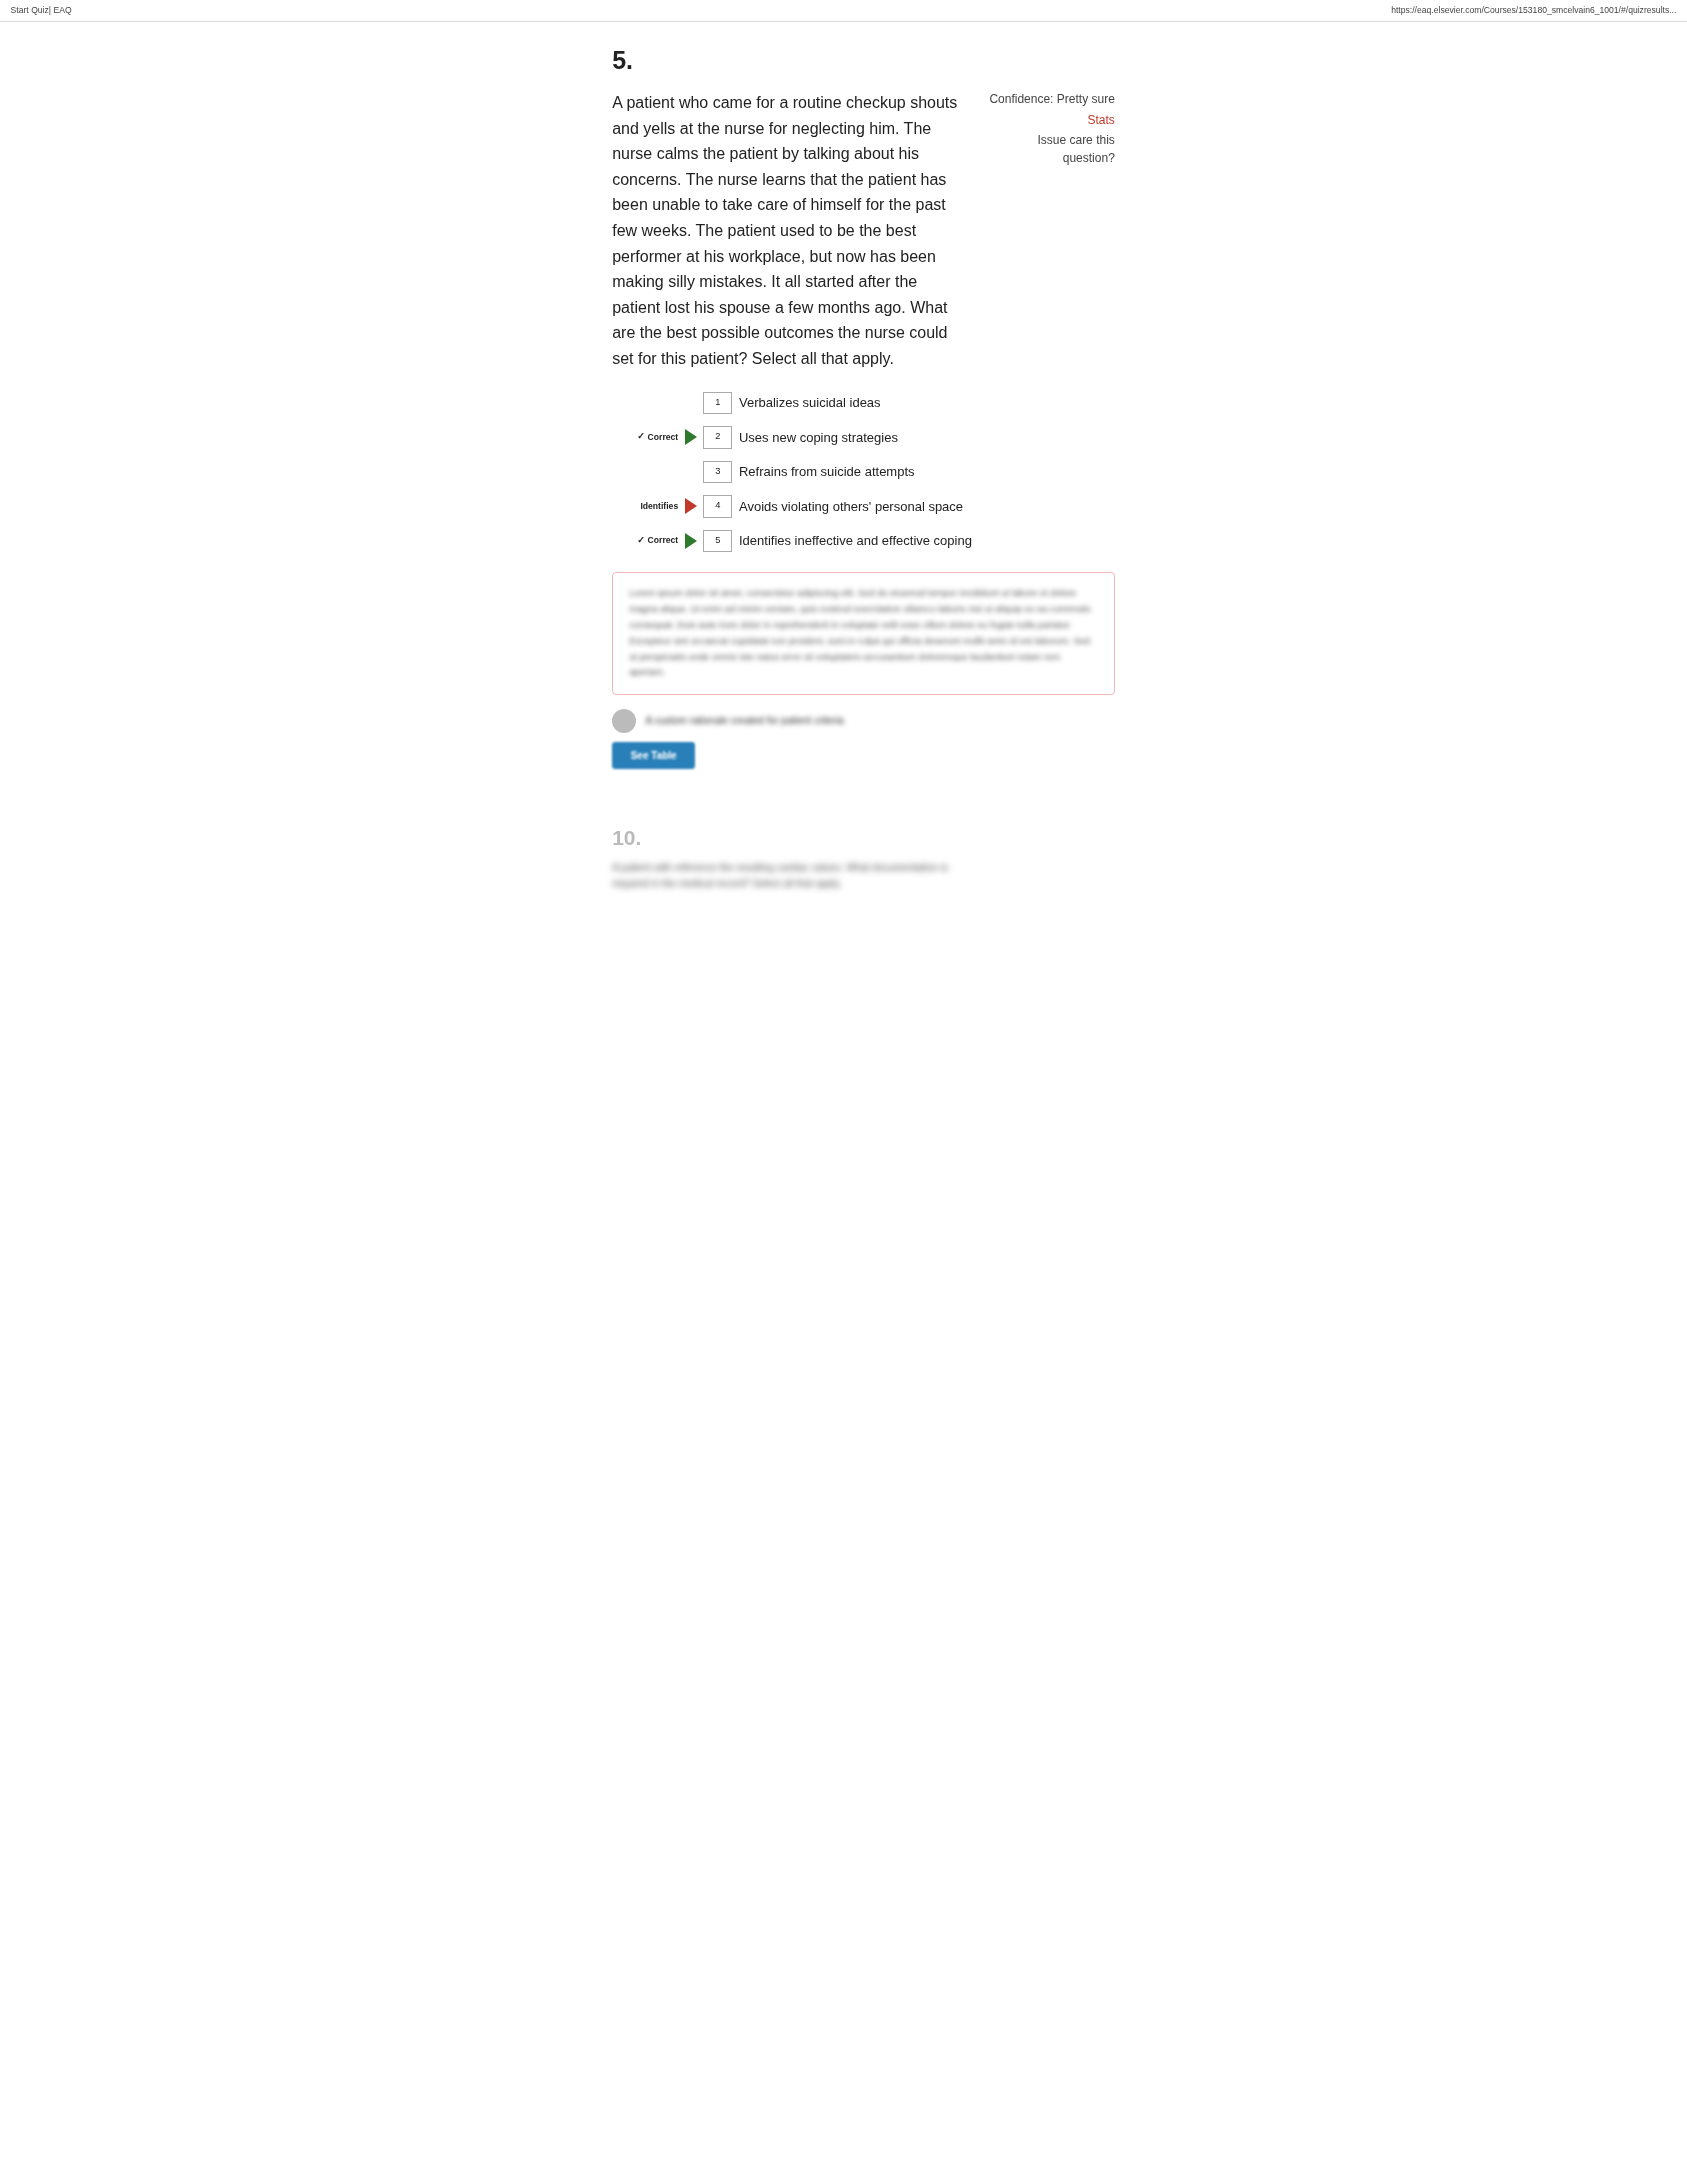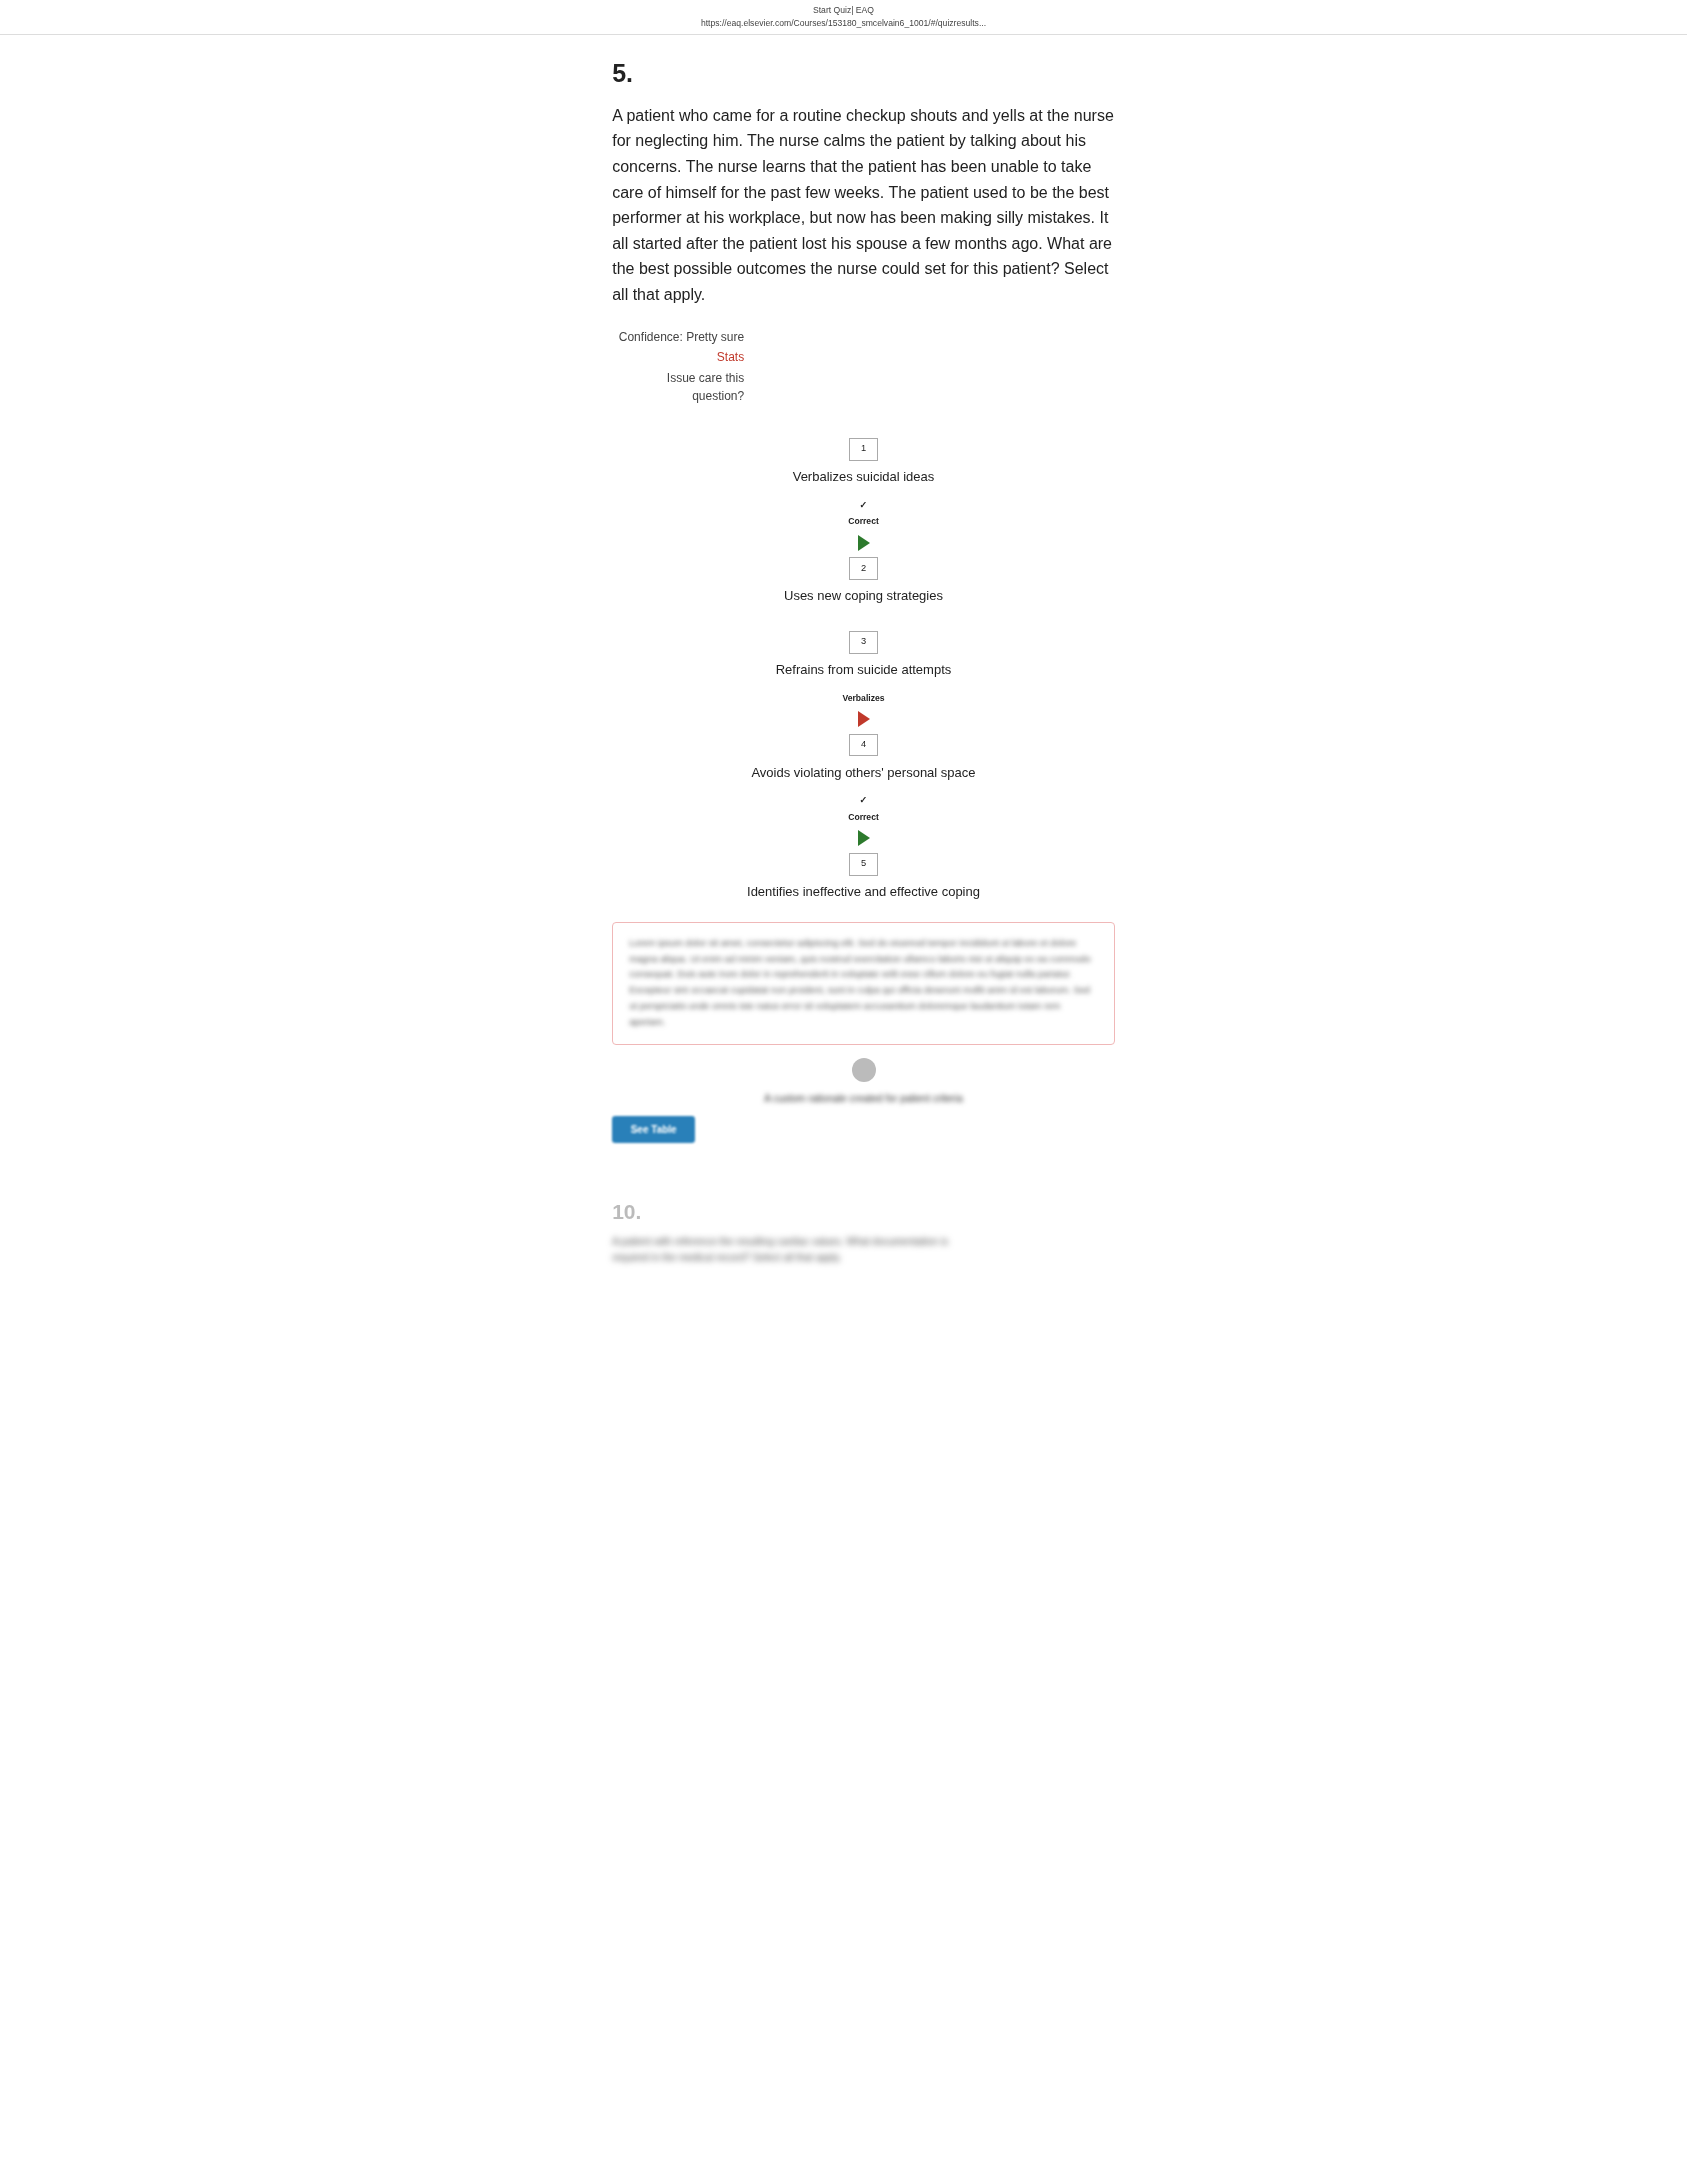--- a/index.html
+++ b/index.html
@@ -1,15 +1,15 @@
 <!DOCTYPE html>
 <html style="font-size:10.6px"><head>
   <meta charset="utf-8">
   <style>
-    * { box-sizing: border-box; margin: 0; padding: 0; flex-direction: column; }
+    * { box-sizing: border-box; margin: 0; padding: 0; }
     body {
       font-family: Arial, sans-serif;
       background: #fff;
       color: #222;
       font-size: 10px;
       line-height: 1.5;
     }
     .browser-bar {
       display: flex;
       justify-content: space-between;
@@ -223,21 +223,21 @@
 
     <div class="answer-row">
       <div class="no-label"></div>
       <div class="no-arrow"></div>
       <div class="answer-number-box">3</div>
       <div class="answer-text">Refrains from suicide attempts</div>
     </div>
 
     <div class="answer-row">
       <div class="answer-label">
-        <span>Verbalizes</span>
+        <span>Identifies</span>
       </div>
       <div class="arrow-icon red"></div>
       <div class="answer-number-box">4</div>
       <div class="answer-text">Avoids violating others' personal space</div>
     </div>
 
     <div class="answer-row">
       <div class="answer-label">
         <span class="checkmark">✓</span>
         <span>Correct</span>

